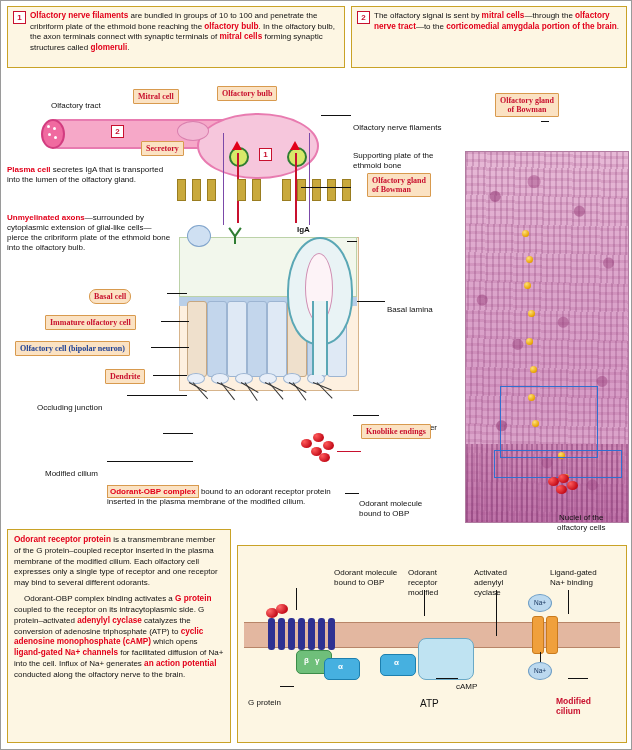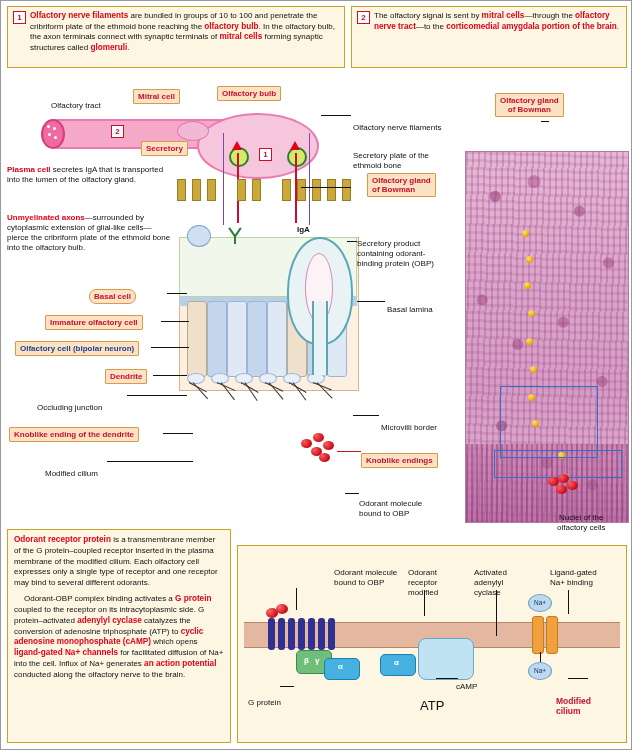--- a/index.html
+++ b/index.html
@@ -14,20 +14,21 @@
   }
   .page{position:relative;width:632px;height:750px;border:1px solid #9a9a9a;box-sizing:border-box;background:#fff;}
 
   
   .abs{position:absolute;}
   .redb{color:#e2001a;font-weight:bold;}
   .callout{
     background:#fbe2c3;border:1px solid #d89a4e;color:#c8102e;
     font-weight:bold;font-size:8px;padding:2px 4px;line-height:1.15;
     border-radius:1px;
+    font-family:Liberation Serif, serif;
   }
   .callout.blue{color:#1d3f94;}
   .plain{font-size:8px;line-height:1.25;color:#111;margin-top:12px;}
   .numbox{
     width:11px;height:11px;border:1px solid #c8102e;color:#c8102e;
     font-weight:bold;font-size:8px;text-align:center;line-height:11px;background:#fff;
   }
 
   
   .toppanel{
@@ -250,52 +251,51 @@
     <div class="knob" style="left:22px;top:8px;"></div>
     <div class="knob" style="left:18px;top:20px;"></div>
   </div>
 
   <div class="abs plain" style="left:50px;top:88px;">Olfactory tract</div>
   <div class="abs callout" style="left:132px;top:88px;">Mitral cell</div>
   <div class="abs callout" style="left:216px;top:85px;">Olfactory bulb</div>
   <div class="abs callout" style="left:140px;top:140px;">Secretory</div>
 
   <div class="abs plain" style="left:352px;top:110px;">Olfactory nerve filaments</div>
-  <div class="abs plain" style="left:352px;top:138px;white-space:pre-line;">Secretory plate of the
+  <div class="abs plain" style="left:352px;top:138px;white-space:pre-line;">Supporting plate of the
 ethmoid bone</div>
   <div class="abs callout" style="left:366px;top:172px;white-space:pre-line;">Olfactory gland
 of Bowman</div>
   <div class="abs callout" style="left:494px;top:92px;white-space:pre-line;text-align:center;">Olfactory gland
 of Bowman</div>
-  <div class="abs plain" style="left:356px;top:226px;white-space:pre-line;width:96px;">Secretory product
-containing odorant-
-binding protein (OBP)</div>
   <div class="abs plain" style="left:386px;top:292px;">Basal lamina</div>
 
   <div class="abs callout" style="left:88px;top:288px;border-radius:7px;">Basal cell</div>
   <div class="abs callout" style="left:44px;top:314px;">Immature olfactory cell</div>
   <div class="abs callout blue" style="left:14px;top:340px;">Olfactory cell (bipolar neuron)</div>
   <div class="abs callout" style="left:104px;top:368px;">Dendrite</div>
   <div class="abs plain" style="left:36px;top:390px;">Occluding junction</div>
-  <div class="abs callout" style="left:8px;top:426px;">Knoblike ending of the dendrite</div>
   <div class="abs plain" style="left:44px;top:456px;">Modified cilium</div>
 
   <div class="abs plain" style="left:380px;top:410px;">Microvilli border</div>
-  <div class="abs callout" style="left:360px;top:452px;">Knoblike endings</div>
+  <div class="abs callout" style="left:360px;top:423px;">Knoblike endings</div>
   <div class="abs plain" style="left:358px;top:486px;white-space:pre-line;">Odorant molecule
 bound to OBP</div>
   <div class="abs plain" style="left:556px;top:500px;white-space:pre-line;text-align:center;">Nuclei of the
 olfactory cells</div>
   <div class="abs plain" style="left:296px;top:212px;font-weight:bold;">IgA</div>
 
   <div class="abs plain" style="left:6px;top:200px;width:164px;">
     <span class="redb">Unmyelinated axons</span><span>—surrounded by cytoplasmic extension of glial-like cells—pierce the cribriform plate of the ethmoid bone into the olfactory bulb.</span>
   </div>
   <div class="abs plain" style="left:6px;top:152px;width:160px;">
     <span class="redb">Plasma cell</span><span> secretes IgA that is transported into the lumen of the olfactory gland.</span>
+  </div>
+  <div class="abs plain" style="left:106px;top:474px;width:246px;">
+    <span class="redb" style="background:#fbe2c3;border:1px solid #d89a4e;padding:1px 2px;">Odorant-OBP complex</span><span> bound to an odorant receptor protein inserted in the plasma membrane of the modified cilium.</span>
   </div>
 
   <div class="ln h" style="left:320px;top:114px;width:30px;"></div>
   <div class="ln h" style="left:300px;top:186px;width:50px;"></div>
   <div class="ln h" style="left:346px;top:240px;width:10px;"></div>
   <div class="ln h" style="left:356px;top:300px;width:28px;"></div>
   <div class="ln h" style="left:352px;top:414px;width:26px;"></div>
   <div class="ln h" style="left:166px;top:292px;width:20px;"></div>
   <div class="ln h" style="left:160px;top:320px;width:28px;"></div>
   <div class="ln h" style="left:150px;top:346px;width:38px;"></div>
@@ -331,21 +331,21 @@
     <div class="gseg" style="left:86px;top:112px;width:34px;height:20px;background:#46b0e0;border:1px solid #1d7fae;"></div>
     <div class="abs" style="left:66px;top:110px;color:#fff;font-weight:bold;font-size:8px;">β</div>
     <div class="abs" style="left:77px;top:110px;color:#fff;font-weight:bold;font-size:8px;">γ</div>
     <div class="abs" style="left:100px;top:116px;color:#fff;font-weight:bold;font-size:8px;">α</div>
 
     <div class="gseg" style="left:142px;top:108px;width:34px;height:20px;background:#46b0e0;border:1px solid #1d7fae;"></div>
     <div class="abs" style="left:156px;top:112px;color:#fff;font-weight:bold;font-size:8px;">α</div>
 
     <div class="cyclase" style="left:180px;top:92px;width:54px;height:40px;"></div>
 
-    <div class="abs" style="left:182px;top:152px;font-size:13px;">ATP</div>
+    <div class="abs" style="left:182px;top:152px;font-size:10px;">ATP</div>
     <div class="abs" style="left:218px;top:136px;font-size:8px;">cAMP</div>
     <div class="ln h" style="left:198px;top:132px;width:22px;"></div>
 
     <div class="channel" style="left:294px;top:70px;height:36px;"></div>
     <div class="channel" style="left:308px;top:70px;height:36px;"></div>
     <div class="nabubble" style="left:290px;top:48px;">Na+</div>
     <div class="nabubble" style="left:290px;top:116px;">Na+</div>
     <div class="ln v" style="left:302px;top:106px;height:10px;"></div>
 
     <div class="abs plain" style="left:96px;top:10px;white-space:pre-line;">Odorant molecule

